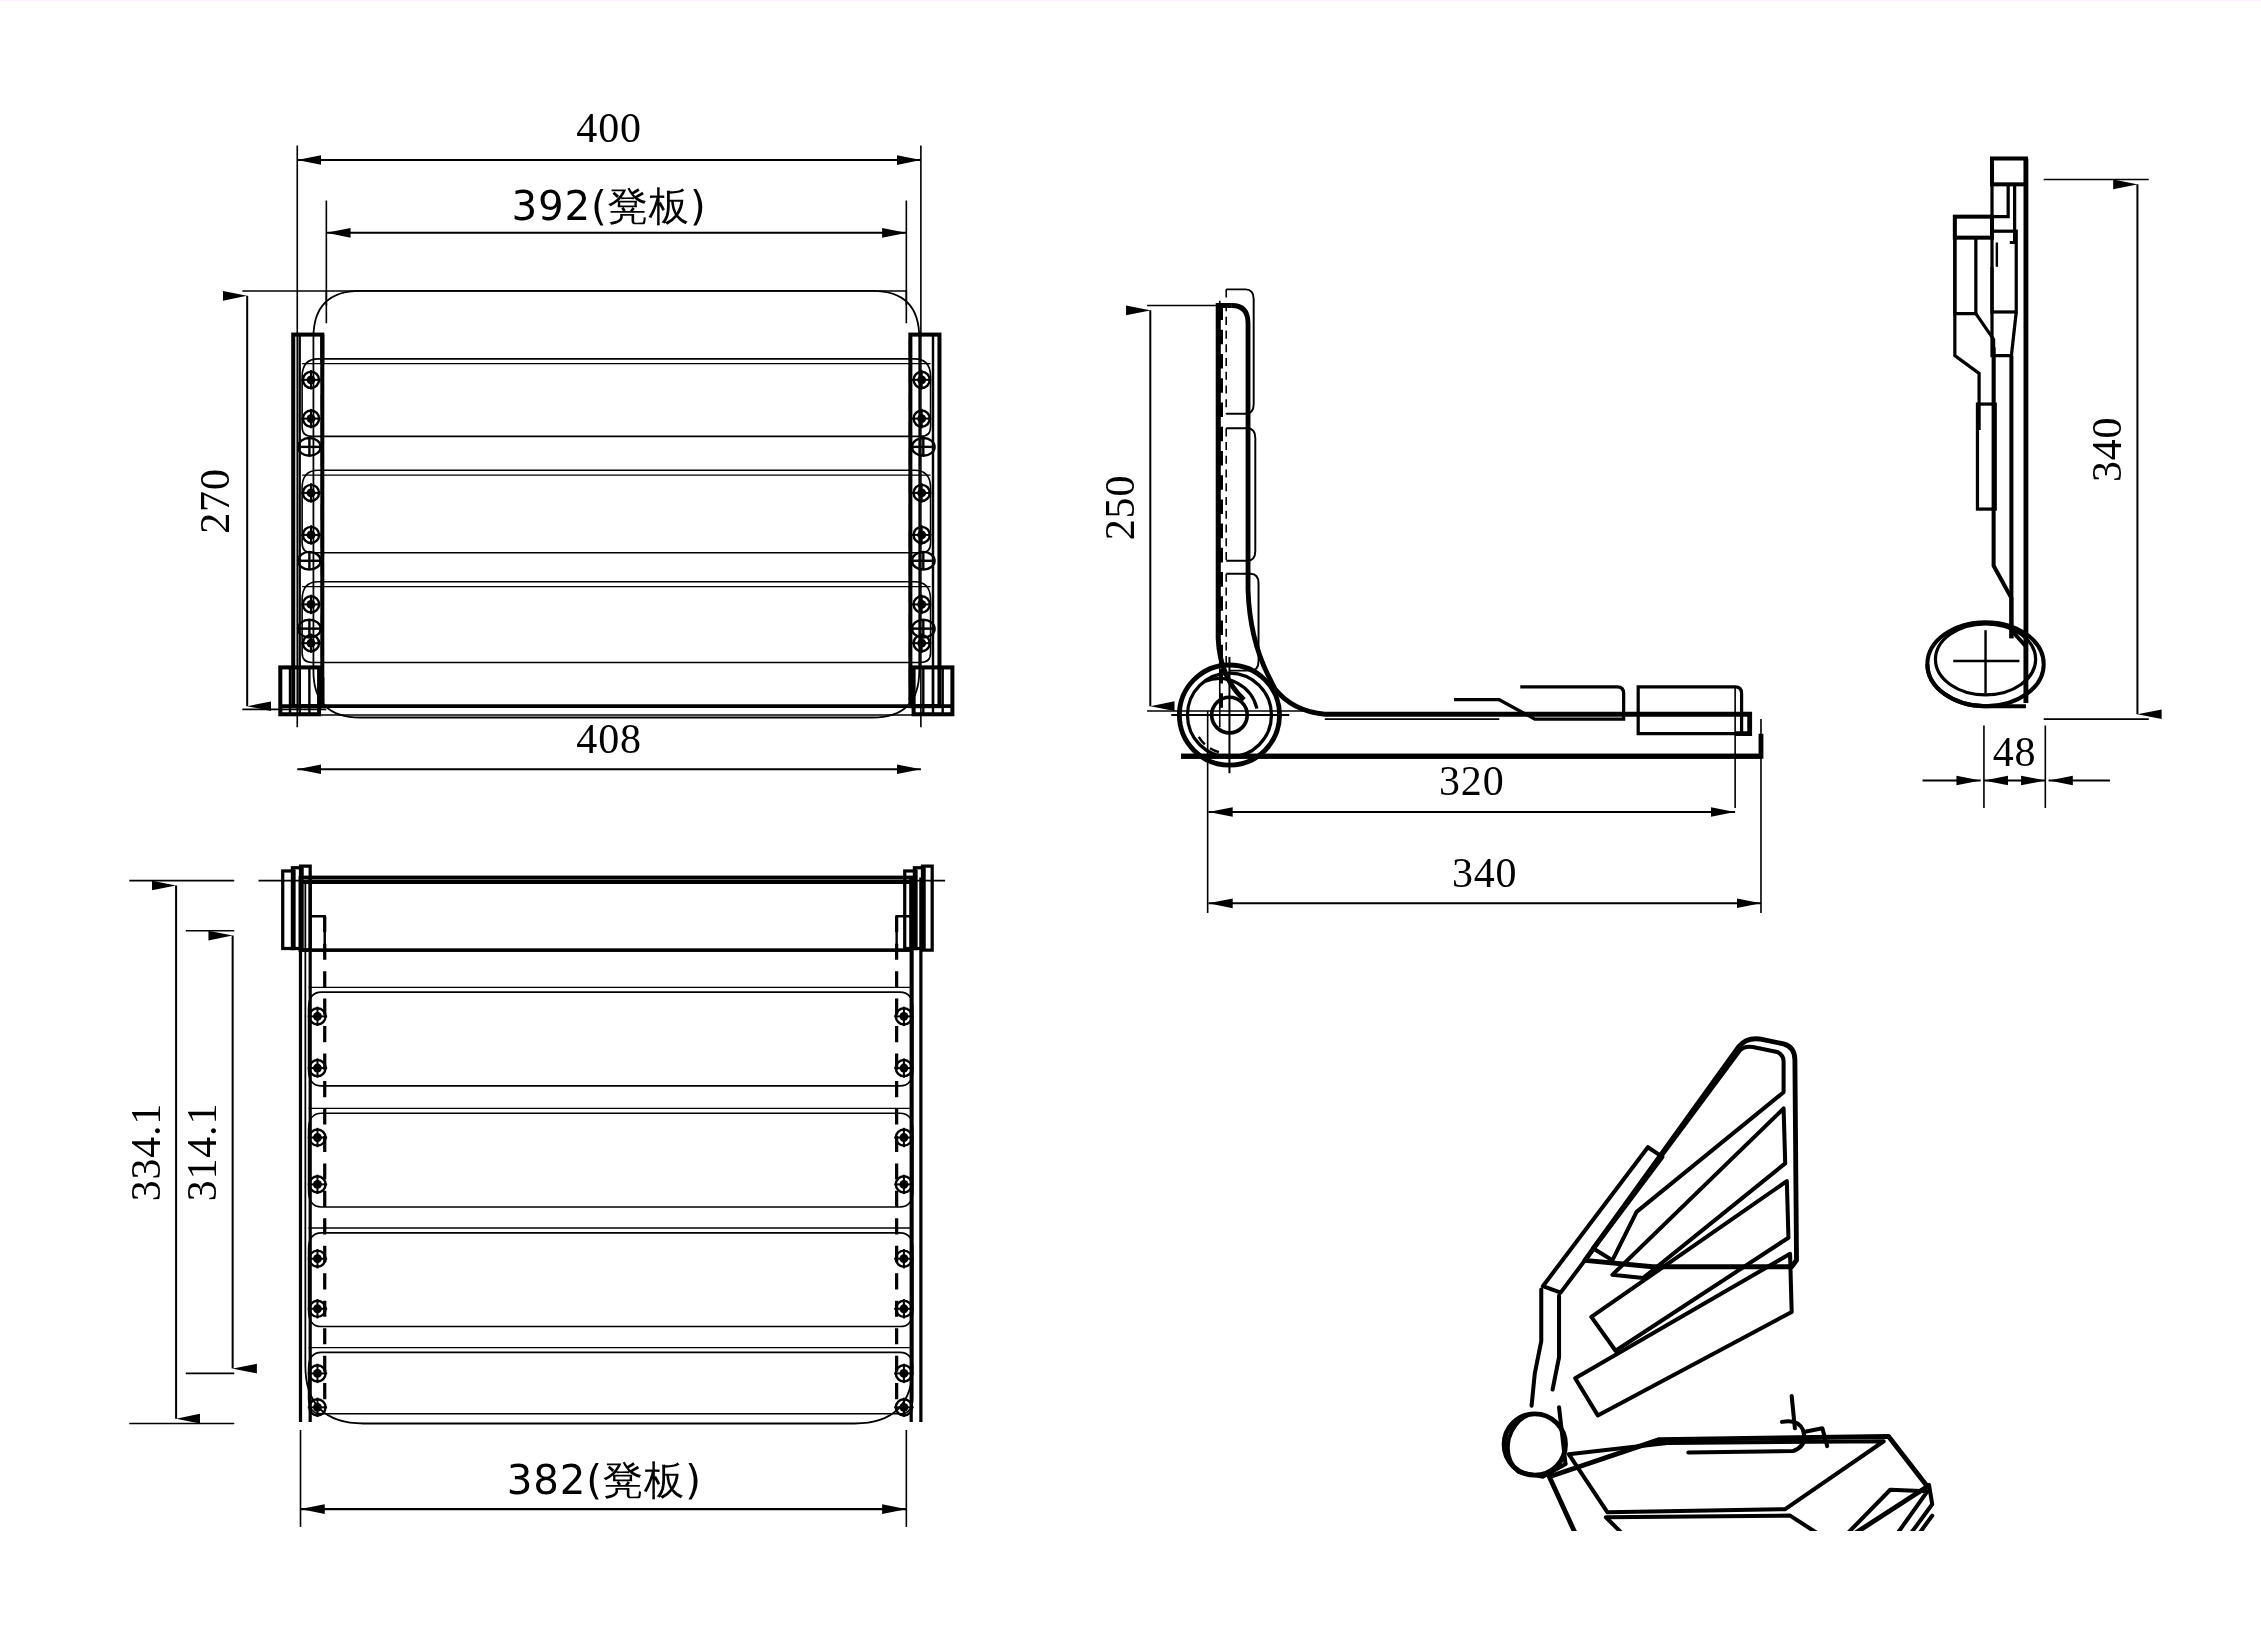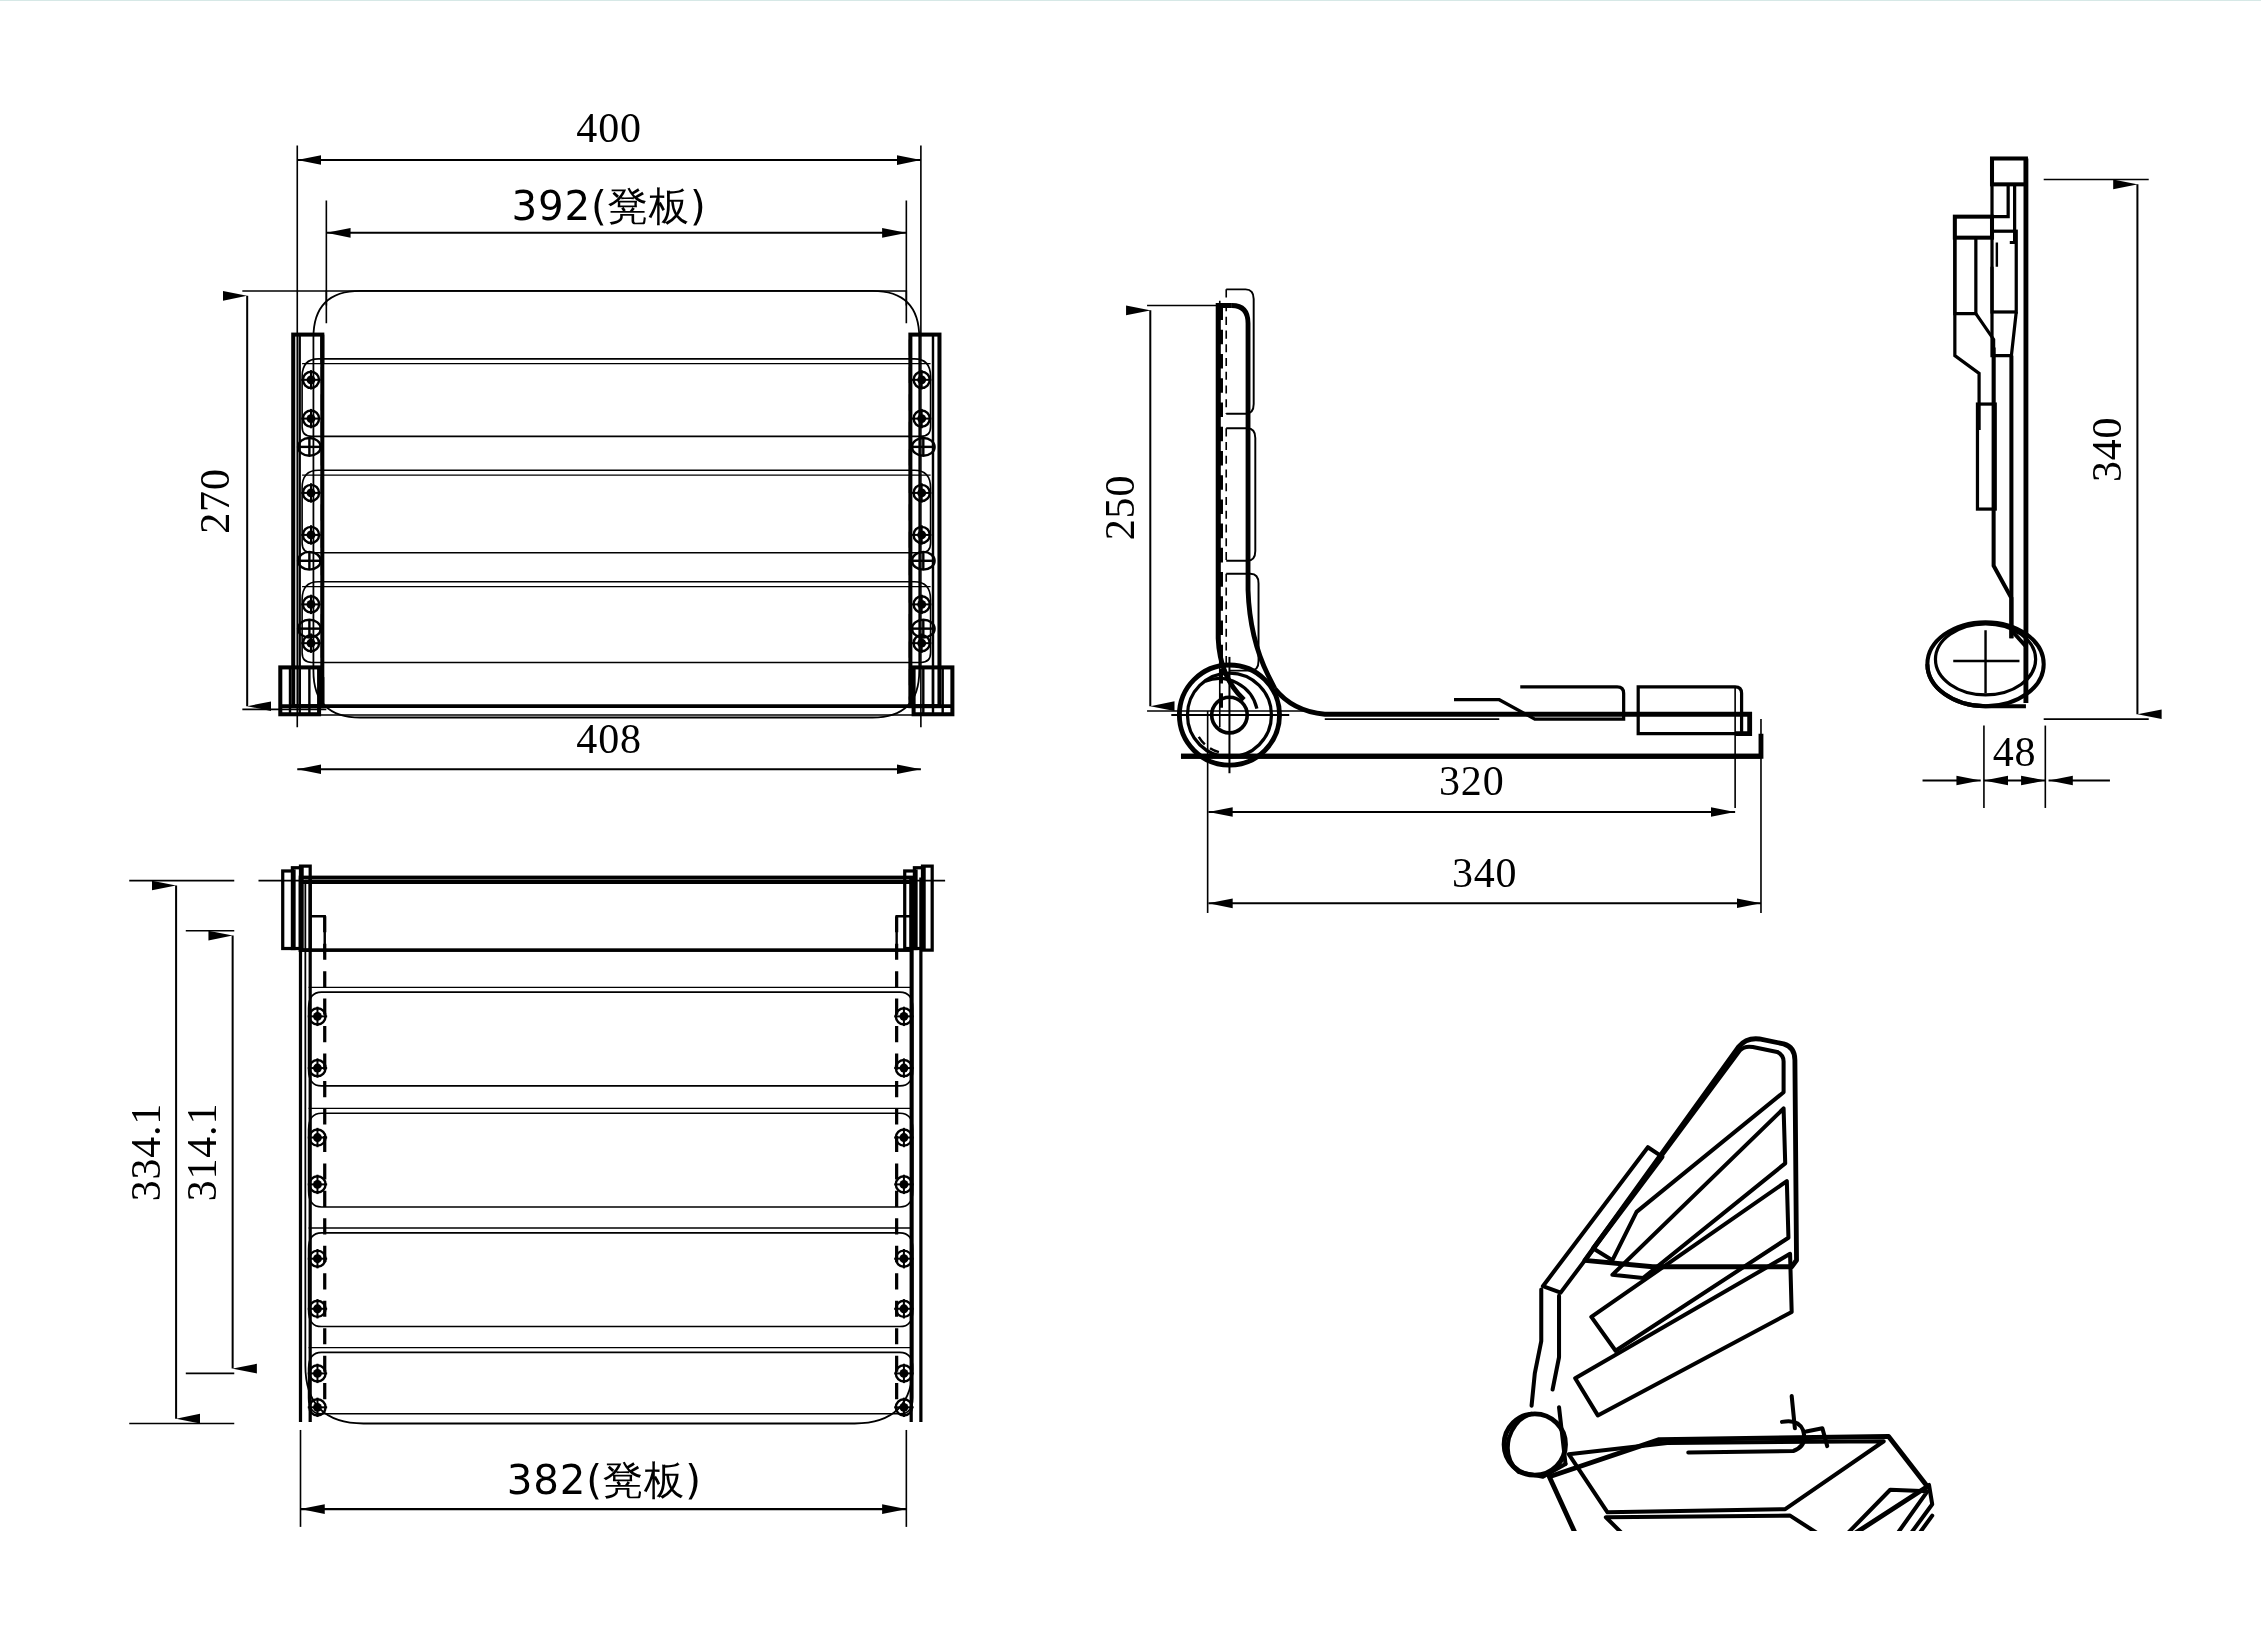--- a/index.html
+++ b/index.html
@@ -7,21 +7,21 @@
     padding: 0;
     background: #ffffff;
   }
   body {
     font-family: "Liberation Serif", serif;
   }
   #sheet {
     position: relative;
     width: 2261px;
     height: 1531px;
-    background: #0f766e;
+    background: #f0abfc;
     overflow: hidden;
   }
   #sheet svg {
     display: block;
     width: 2261px;
     height: 1645px;
   }
   .dimtext {
     font-family: "Liberation Serif", serif;
     font-size: 52px;

